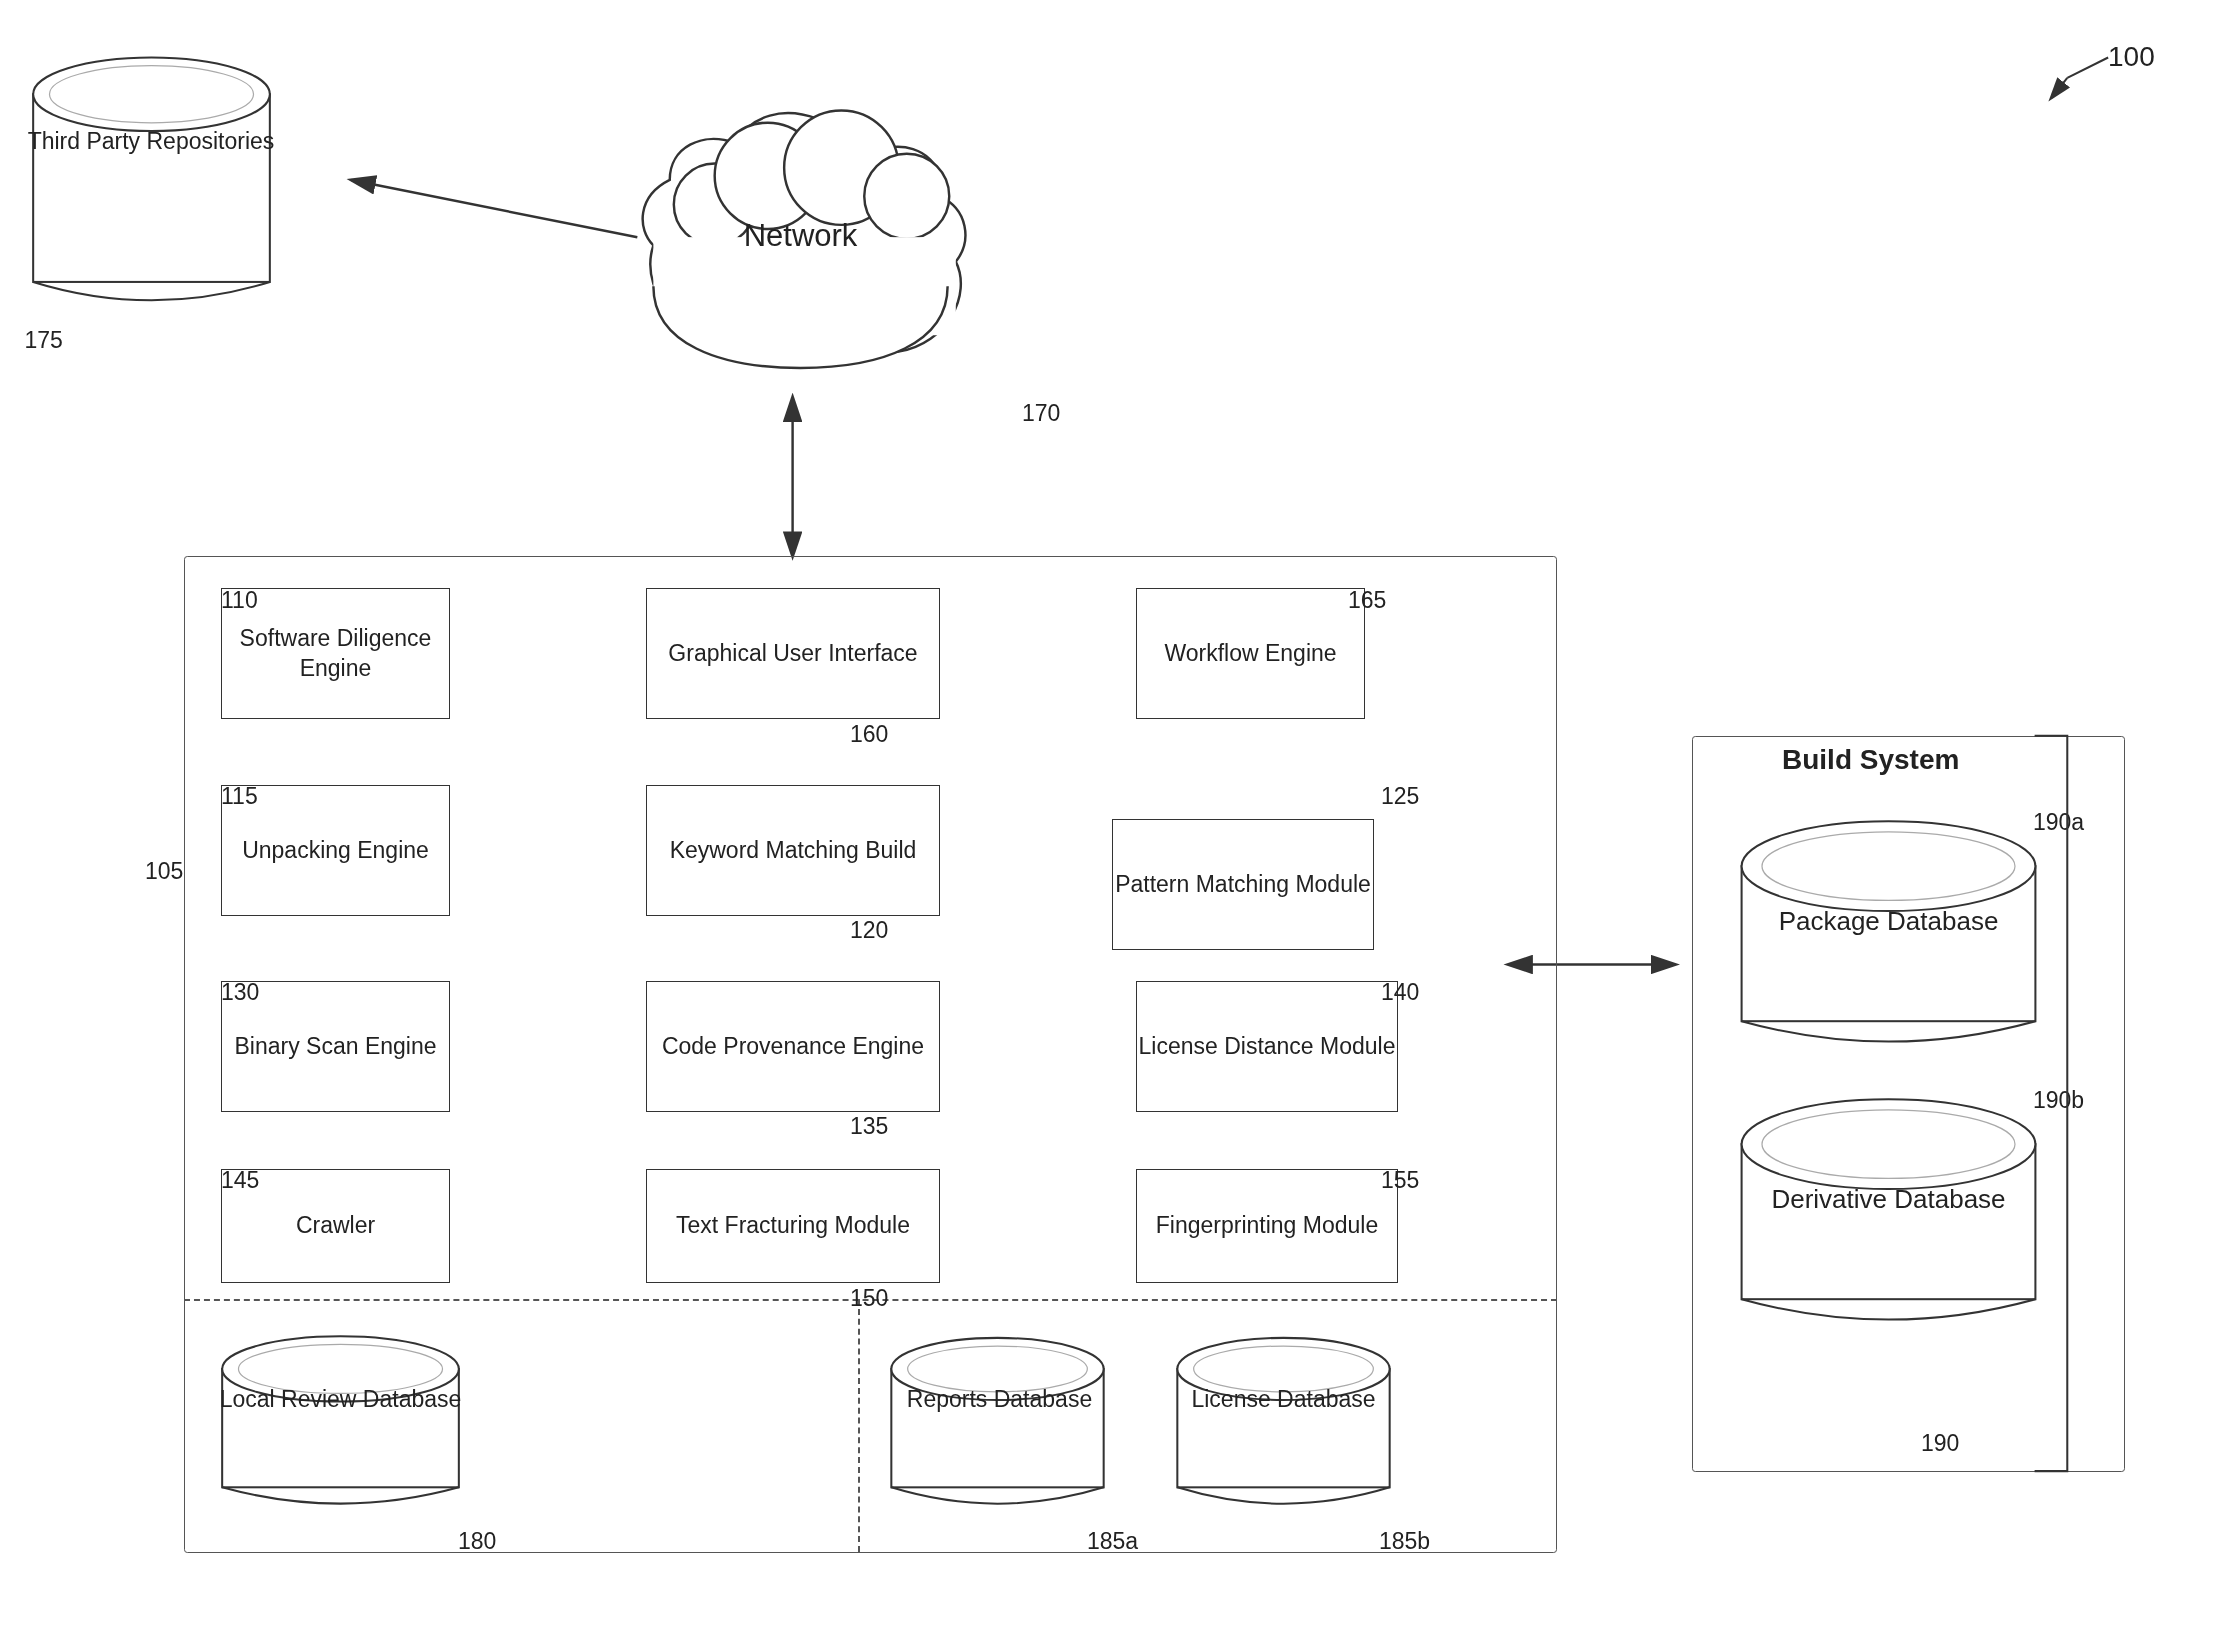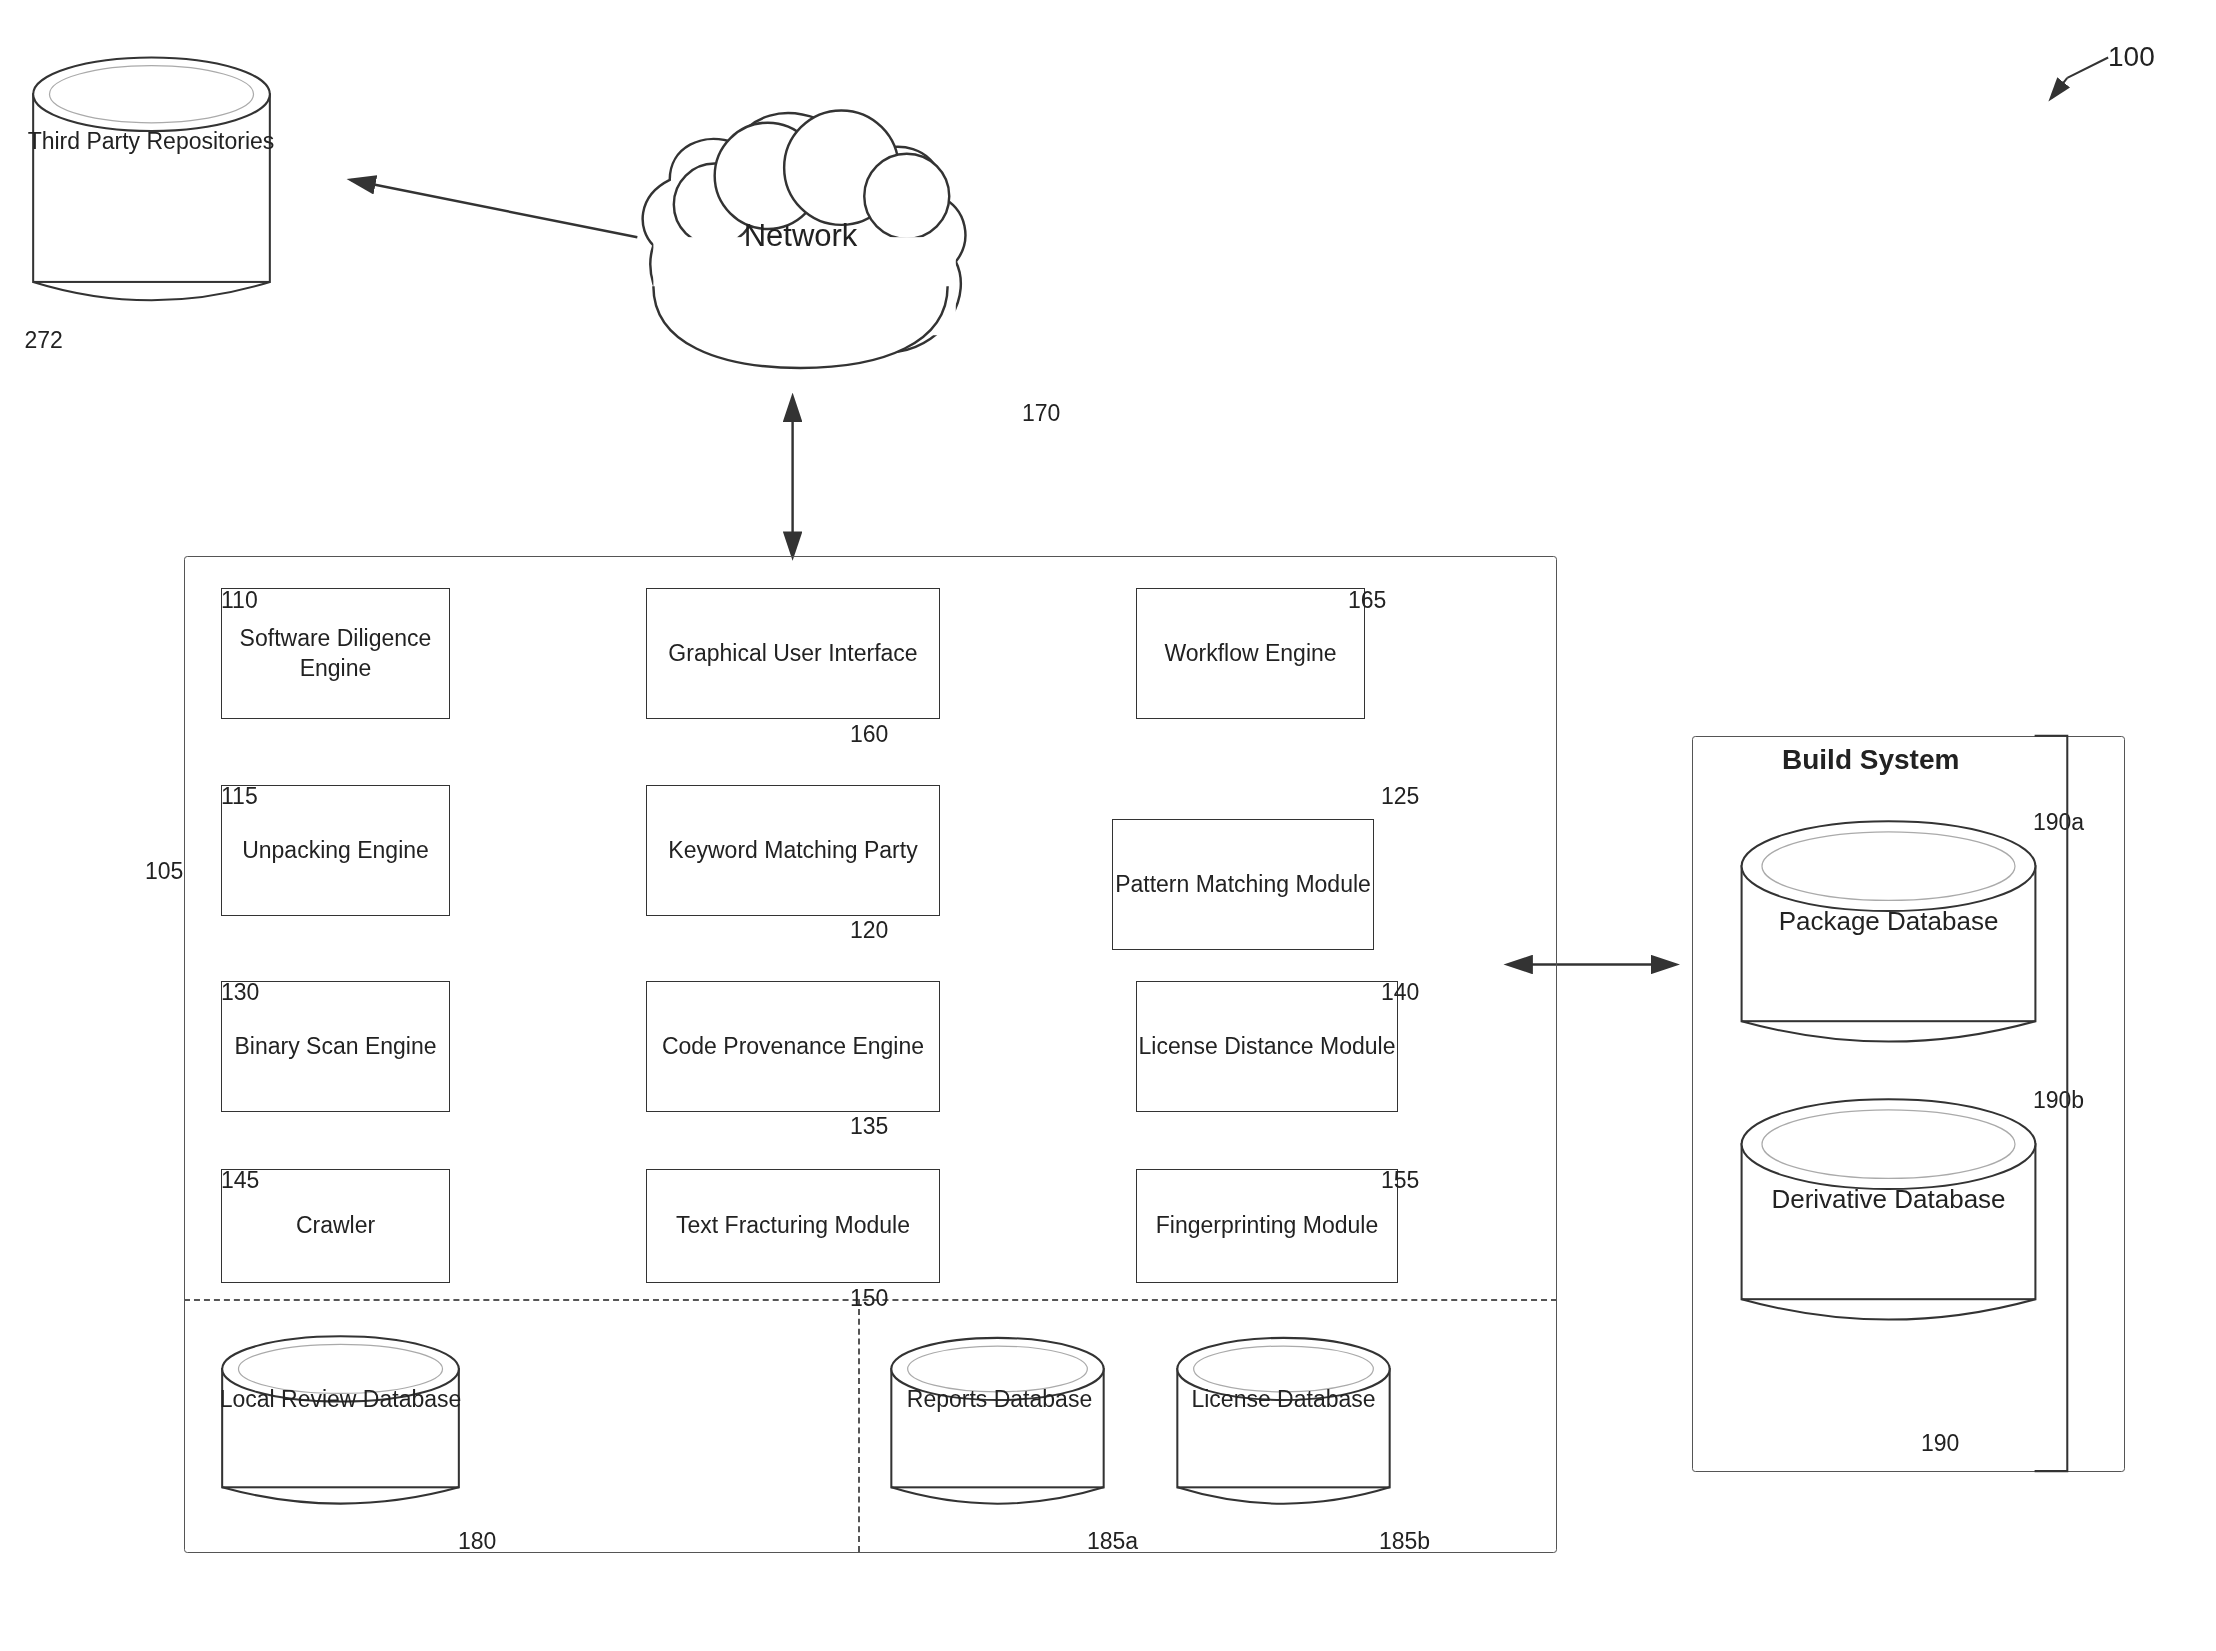--- a/index.html
+++ b/index.html
@@ -141,21 +141,21 @@
       <rect x="10" y="60" width="290" height="230" fill="white" stroke="#333" stroke-width="2.5"></rect>
 
       <ellipse cx="155" cy="60" rx="145" ry="45" fill="white" stroke="#333" stroke-width="2.5"></ellipse>
 
       <path d="M 10 290 Q 155 335 300 290" fill="none" stroke="#333" stroke-width="2.5"></path>
 
       <ellipse cx="155" cy="60" rx="125" ry="35" fill="white" stroke="#aaa" stroke-width="1.5"></ellipse>
     </svg>
     <div class="db-label" style="position:absolute; top:82px; left:0; width:100%; font-size:23px; text-align:center; line-height:1.3;">Third Party Repositories</div>
   </div>
-  <div class="ref-label" style="top:327px; left:24.5px;">272</div>
+  <div class="ref-label" style="top:327px; left:24.5px;">175</div>
 
   <div class="cloud-container" style="top:98px; left:588px; width:425px; height:311px;">
     <svg width="425" height="311" viewBox="0 0 520 380">
 
       <path d="M 260 320 
                C 120 320 60 240 80 180 
                C 60 160 60 120 100 100 
                C 100 60 140 40 180 55
                C 200 20 240 10 280 25
                C 310 5 360 20 370 60
@@ -199,21 +199,21 @@
   </div>
   <div class="ref-label" style="top:587px; left:1348px;">165</div>
   <div class="ref-label" style="top:721px; left:850px;">160</div>
 
   <div class="module-box" style="top:785px; left:221px; width:229px; height:131px;">
     <span class="box-label">Unpacking Engine</span>
   </div>
   <div class="ref-label" style="top:783px; left:221px;">115</div>
 
   <div class="module-box" style="top:785px; left:646px; width:294px; height:131px;">
-    <span class="box-label">Keyword Matching Party</span>
+    <span class="box-label">Keyword Matching Build</span>
   </div>
   <div class="ref-label" style="top:917px; left:850px;">120</div>
 
   <div class="module-box" style="top:785px; left:1112px; width:262px; height:131px;margin-top:34px;">
     <span class="box-label">Pattern Matching Module</span>
   </div>
   <div class="ref-label" style="top:783px; left:1381px;">125</div>
 
   <div class="module-box" style="top:981px; left:221px; width:229px; height:131px;">
     <span class="box-label">Binary Scan Engine</span>

